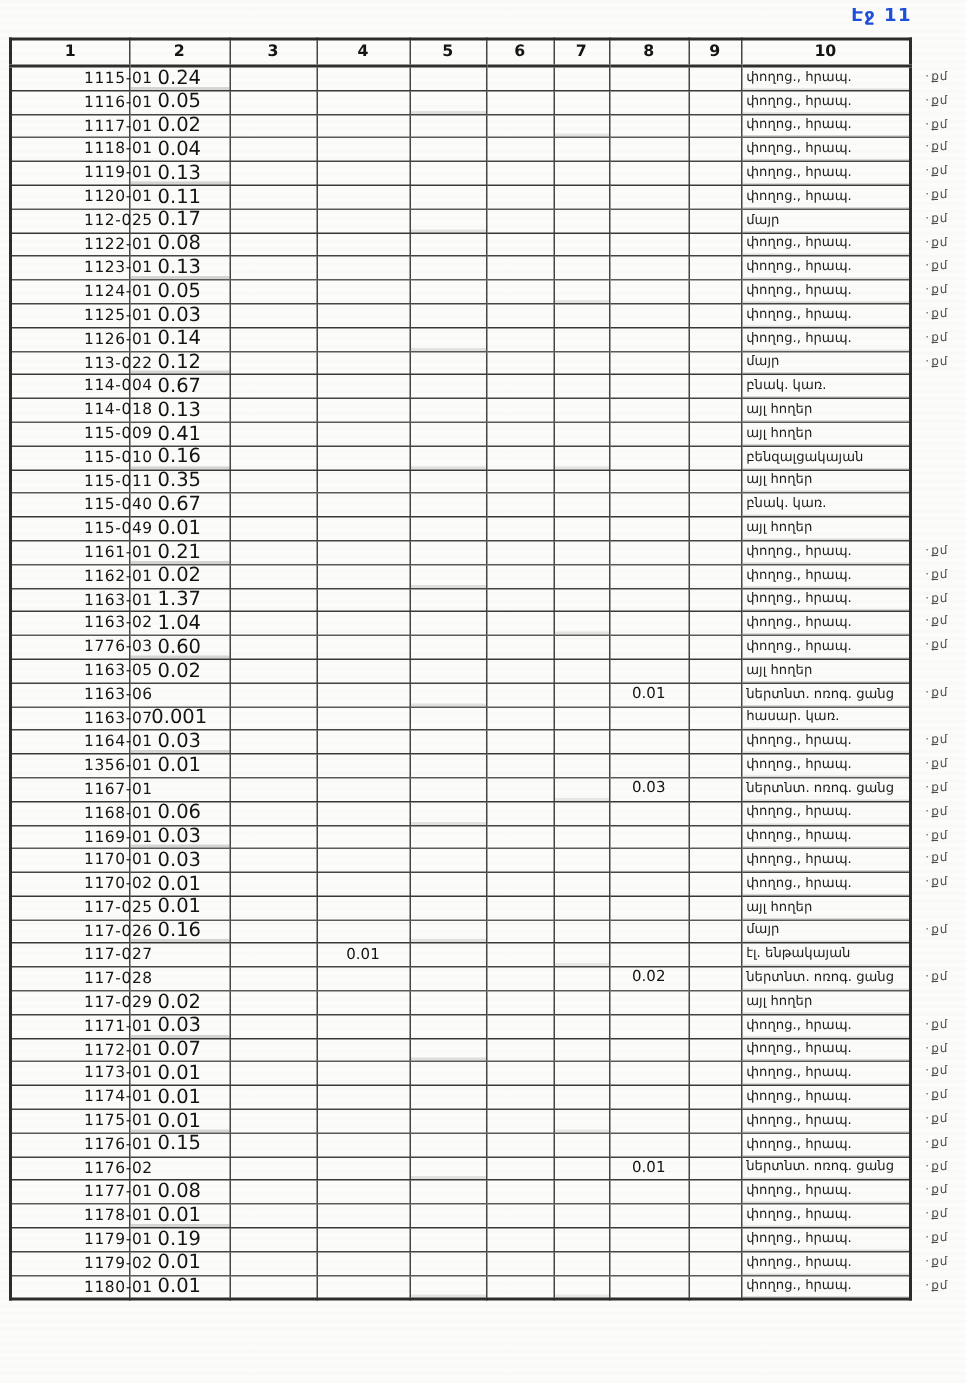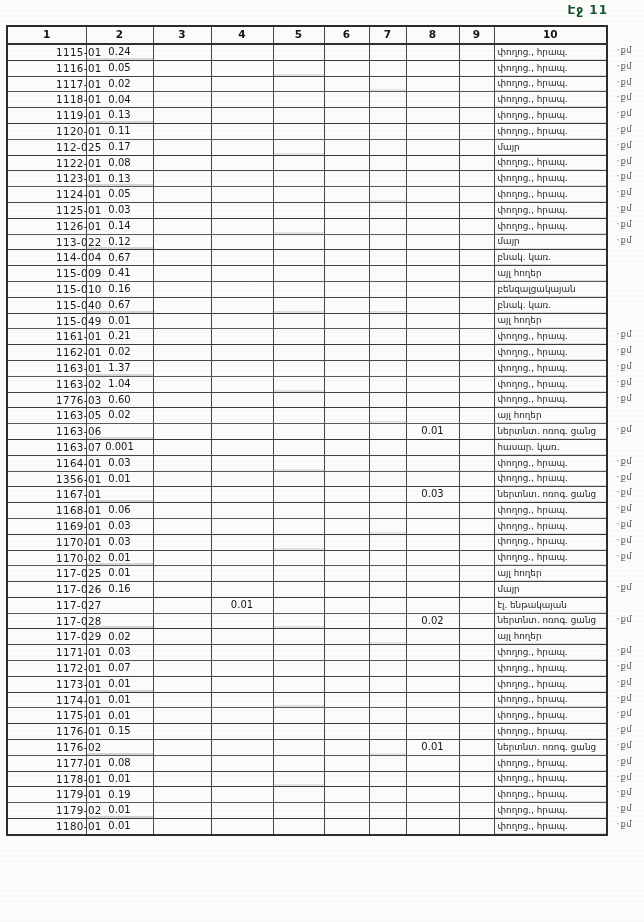--- a/index.html
+++ b/index.html
@@ -13,21 +13,21 @@
     overflow:hidden;
     box-shadow:0 0 4px rgba(0,0,0,.25);
   }
   
   .page::before{
     content:"";position:absolute;inset:0;pointer-events:none;
     background:repeating-linear-gradient(180deg, rgba(0,0,0,.012) 0 2px, transparent 2px 5px);
   }
   .page-label{
     position:absolute;top:3px;right:36px;
-    font-weight:bold;font-size:12px;letter-spacing:1px;color:#14532d;
+    font-weight:bold;font-size:12px;letter-spacing:1px;color:#1d4ed8;
   }
   table.land{
     position:absolute;left:6px;top:25px;
     width:600px;
     border-collapse:collapse;table-layout:fixed;
     border:2px solid #2c2c2c;
   }
   .land th,.land td{
     border:1px solid #454545;
     height:14.8px;
@@ -36,21 +36,21 @@
     line-height:1.05;
     white-space:nowrap;
     overflow:visible;
     vertical-align:middle;
   }
   .land thead th{
     font-weight:bold;text-align:center;font-size:10.5px;height:16px;
     border-bottom:2px solid #2e2e2e;color:#151515;
   }
   .land td.c1{font-size:10.3px;letter-spacing:.4px;color:#161616;padding-left:48px;}
-  .land td.c2{text-align:center;font-size:10px;color:#141414;}
+  .land td.c2{text-align:center;font-size:13px;color:#141414;}
   .land td.c4,.land td.c8{text-align:center;font-size:10px;color:#141414;}
   .land td.c10{font-size:8.8px;position:relative;color:#1d1d1d;}
   
   .land tbody tr:nth-child(odd) td{border-bottom-color:#383838;}
   .land tbody tr:nth-child(3n) td{border-bottom-color:#5a5a5a;}
   .land tbody tr:nth-child(4n+1) td.c2{box-shadow:inset 0 -2px 0 rgba(40,40,40,.18);}
   .land tbody tr:nth-child(5n+2) td.c5{box-shadow:inset 0 -2px 0 rgba(40,40,40,.12);}
   .land tbody tr:nth-child(7n+3) td.c7{box-shadow:inset 0 -2px 0 rgba(40,40,40,.10);}
   .land tbody td.c10{box-shadow:inset 0 -1px 0 rgba(30,30,30,.14);}
   .margin-note{
@@ -255,20 +255,32 @@
           <td class="c3"></td>
           <td class="c4"></td>
           <td class="c5"></td>
           <td class="c6"></td>
           <td class="c7"></td>
           <td class="c8"></td>
           <td class="c9"></td>
           <td class="c10">բնակ. կառ.</td>
         </tr>
         <tr>
+          <td class="c1">114-018</td>
+          <td class="c2">0.13</td>
+          <td class="c3"></td>
+          <td class="c4"></td>
+          <td class="c5"></td>
+          <td class="c6"></td>
+          <td class="c7"></td>
+          <td class="c8"></td>
+          <td class="c9"></td>
+          <td class="c10">այլ հողեր</td>
+        </tr>
+        <tr>
           <td class="c1">115-009</td>
           <td class="c2">0.41</td>
           <td class="c3"></td>
           <td class="c4"></td>
           <td class="c5"></td>
           <td class="c6"></td>
           <td class="c7"></td>
           <td class="c8"></td>
           <td class="c9"></td>
           <td class="c10">այլ հողեր</td>
@@ -277,20 +289,32 @@
           <td class="c1">115-010</td>
           <td class="c2">0.16</td>
           <td class="c3"></td>
           <td class="c4"></td>
           <td class="c5"></td>
           <td class="c6"></td>
           <td class="c7"></td>
           <td class="c8"></td>
           <td class="c9"></td>
           <td class="c10">բենզալցակայան</td>
+        </tr>
+        <tr>
+          <td class="c1">115-011</td>
+          <td class="c2">0.35</td>
+          <td class="c3"></td>
+          <td class="c4"></td>
+          <td class="c5"></td>
+          <td class="c6"></td>
+          <td class="c7"></td>
+          <td class="c8"></td>
+          <td class="c9"></td>
+          <td class="c10">այլ հողեր</td>
         </tr>
         <tr>
           <td class="c1">115-040</td>
           <td class="c2">0.67</td>
           <td class="c3"></td>
           <td class="c4"></td>
           <td class="c5"></td>
           <td class="c6"></td>
           <td class="c7"></td>
           <td class="c8"></td>

